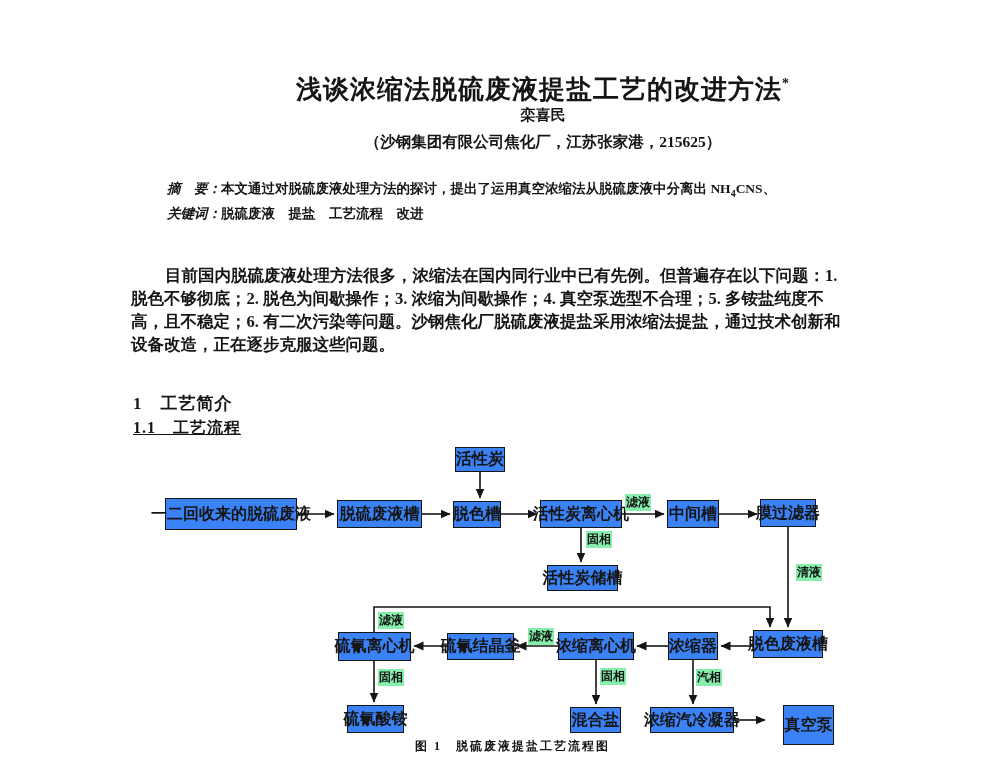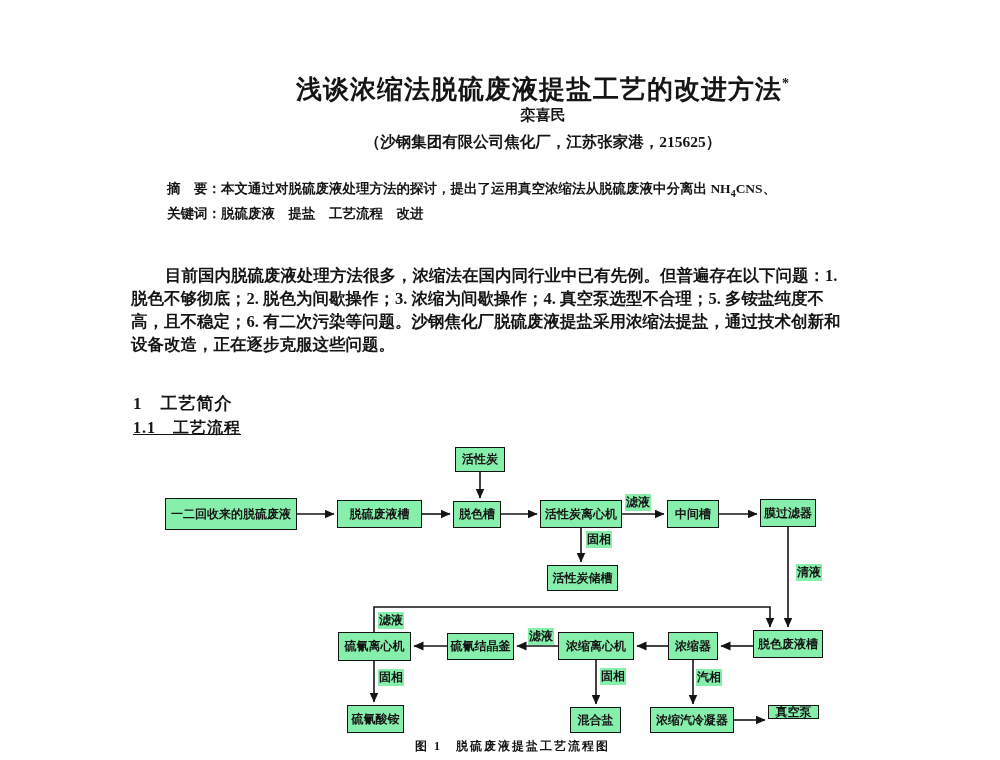--- a/index.html
+++ b/index.html
@@ -9,35 +9,35 @@
     font-family:"Liberation Serif","DejaVu Serif",serif;
   }
   .abs{position:absolute;padding-left:43px;}
   .center{left:0;width:1000px;text-align:center;}
   .title{top:72px;font-size:26px;font-weight:bold;letter-spacing:1px;white-space:nowrap;}
   .title sup{font-size:14px;vertical-align:super;}
   .author{top:106px;font-size:15px;font-weight:bold;}
   .affil{top:132px;font-size:15.5px;font-weight:600;}
   .abstract{left:124px;top:179px;width:762px;font-size:13.5px;line-height:20.5px;font-weight:600;}
   .abstract .ln{white-space:nowrap;}
-  .lbl{font-weight:bold;}
+  .lbl{font-weight:bold;font-style:italic;}
   sub{font-size:10px;}
   .bodytext{left:88px;top:264px;width:828px;font-size:16.5px;line-height:23px;font-weight:600;}
   .bodytext .ln{white-space:nowrap;}
   .indent{text-indent:34px;}
   .h1{left:90px;top:392px;font-size:17px;font-weight:bold;letter-spacing:1px;}
   .h2{left:90px;top:418px;font-size:16px;font-weight:bold;letter-spacing:1px;text-decoration:underline;}
   .chart{left:140px;top:440px;width:710px;height:320px;}
   .chart svg{position:absolute;left:0;top:0;}
   .fb{
-    position:absolute;box-sizing:border-box;background:#86efac;
+    position:absolute;box-sizing:border-box;background:#3b82f6;
     border:1.6px solid #141414;
     display:flex;align-items:center;justify-content:center;
     font-family:"Liberation Sans","DejaVu Sans",sans-serif;
-    font-size:12px;font-weight:bold;white-space:nowrap;z-index:2;
+    font-size:16px;font-weight:bold;white-space:nowrap;z-index:2;
   }
   .flbl{
     position:absolute;z-index:2;
     font-family:"Liberation Sans","DejaVu Sans",sans-serif;
     font-size:12px;font-weight:bold;white-space:nowrap;background:#86efac;padding:0 1px;
   }
   .caption{left:372px;top:738px;font-size:12px;font-weight:bold;letter-spacing:2px;white-space:nowrap;}
 </style>
 </head>
 <body>
@@ -113,21 +113,21 @@
   <div class="fb" style="left:620px;top:59px;width:56px;height:28px">膜过滤器</div>
   <div class="fb" style="left:407px;top:125px;width:71px;height:26px">活性炭储槽</div>
   <div class="fb" style="left:198px;top:192px;width:73px;height:29px">硫氰离心机</div>
   <div class="fb" style="left:307px;top:193px;width:67px;height:27px">硫氰结晶釜</div>
   <div class="fb" style="left:418px;top:192px;width:76px;height:28px">浓缩离心机</div>
   <div class="fb" style="left:528px;top:192px;width:50px;height:28px">浓缩器</div>
   <div class="fb" style="left:613px;top:190px;width:70px;height:28px">脱色废液槽</div>
   <div class="fb" style="left:207px;top:265px;width:57px;height:28px">硫氰酸铵</div>
   <div class="fb" style="left:430px;top:267px;width:51px;height:26px">混合盐</div>
   <div class="fb" style="left:510px;top:267px;width:84px;height:26px">浓缩汽冷凝器</div>
-  <div class="fb" style="left:628px;top:265px;width:51px;height:14px">真空泵</div>
+  <div class="fb" style="left:643px;top:265px;width:51px;height:40px">真空泵</div>
 
   <div class="flbl" style="left:485px;top:54px">滤液</div>
   <div class="flbl" style="left:446px;top:91px">固相</div>
   <div class="flbl" style="left:656px;top:124px">清液</div>
   <div class="flbl" style="left:238px;top:172px">滤液</div>
   <div class="flbl" style="left:388px;top:188px">滤液</div>
   <div class="flbl" style="left:238px;top:229px">固相</div>
   <div class="flbl" style="left:460px;top:228px">固相</div>
   <div class="flbl" style="left:556px;top:229px">汽相</div>
 </div>

